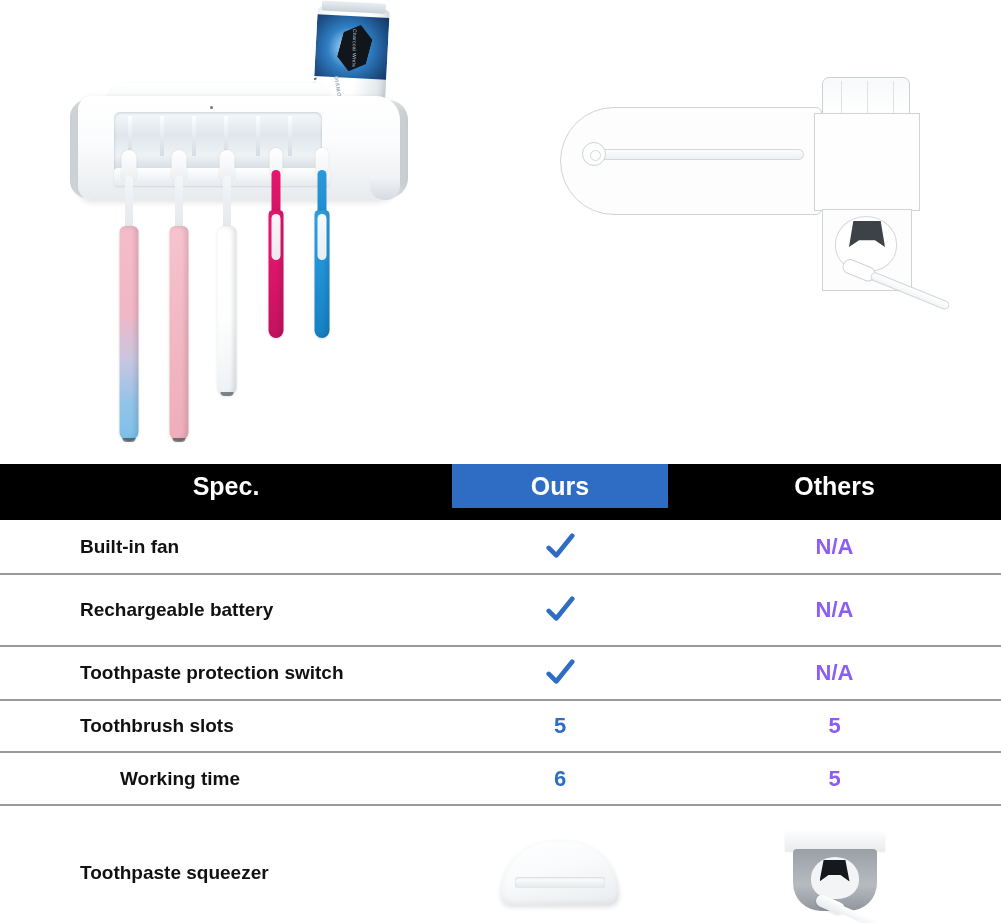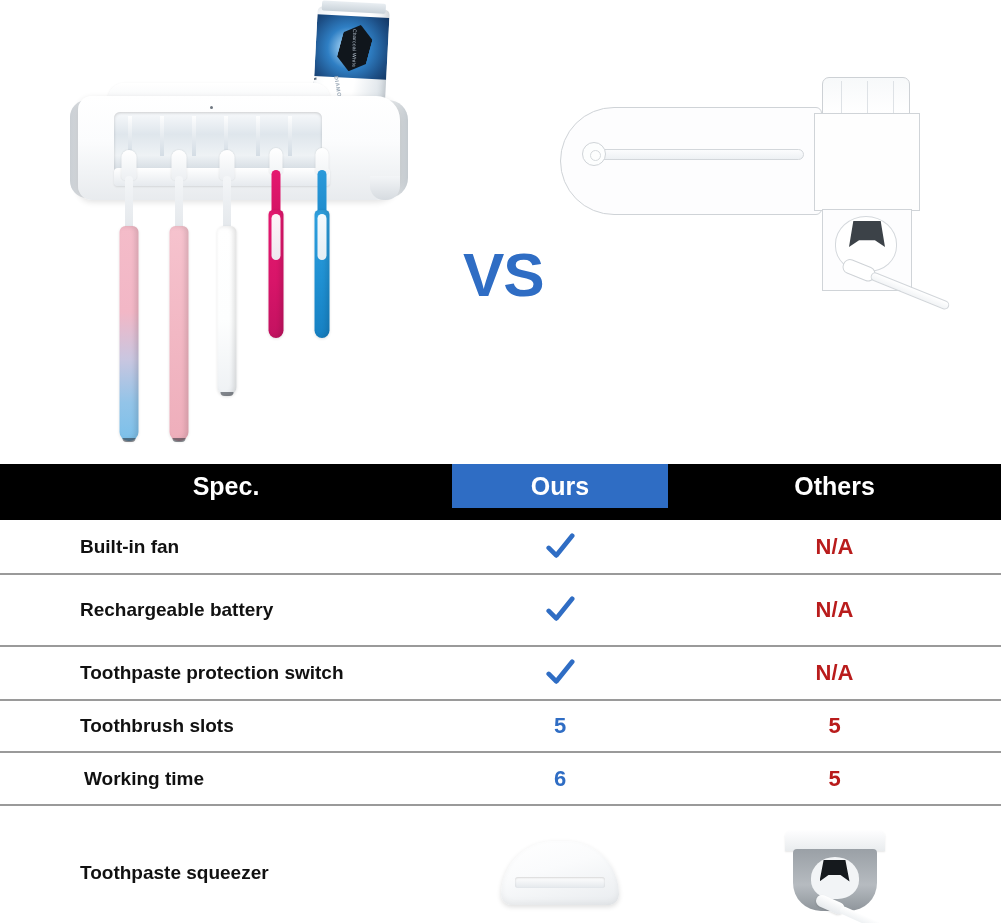--- a/index.html
+++ b/index.html
@@ -404,31 +404,31 @@
   }
   .row.last { border-bottom: none; }
 
   .cell-spec {
     width: 452px;
     padding-left: 80px;
     font-size: 19px;
     font-weight: 700;
     color: #111111;
   }
-  .cell-spec.indent { padding-left: 84px; }
+  .cell-spec.indent { padding-left: 120px; }
 
   .cell-ours, .cell-others {
     display: flex;
     align-items: center;
     justify-content: center;
     font-size: 22px;
     font-weight: 700;
   }
   .cell-ours   { width: 216px; color: #2f6dc4; }
-  .cell-others { width: 333px; color: #b91c1c; }
+  .cell-others { width: 333px; color: #8b5cf6; }
 
   .check {
     width: 30px;
     height: 30px;
     display: block;
   }
 
   
   .row-last-h { height: 133px; }
 
@@ -582,21 +582,20 @@
     </div>
 
     <div class="brush flat" style="left:242px; top:148px; width:20px; height:210px;">
       <div class="head" style="background:linear-gradient(180deg,#ffffff,#f2f4f6)"></div>
       <div class="neck" style="background:linear-gradient(180deg,#2b9ada,#1f8ccd)"></div>
       <div class="handle" style="height:128px; background:linear-gradient(180deg,#2fa0de 0%,#1f90d2 55%,#1680c2 100%);"></div>
       <div class="grip"></div>
     </div>
   </div>
 
-  <div class="vs">VS</div>
 
   <div class="right-product">
     <div class="rp-arm"></div>
     <div class="rp-slot"></div>
     <div class="rp-slot-eye"></div>
     <div class="rp-cap">
       <i style="left:18px"></i>
         <i style="left:44px"></i>
         <i style="left:70px"></i>
     </div>

